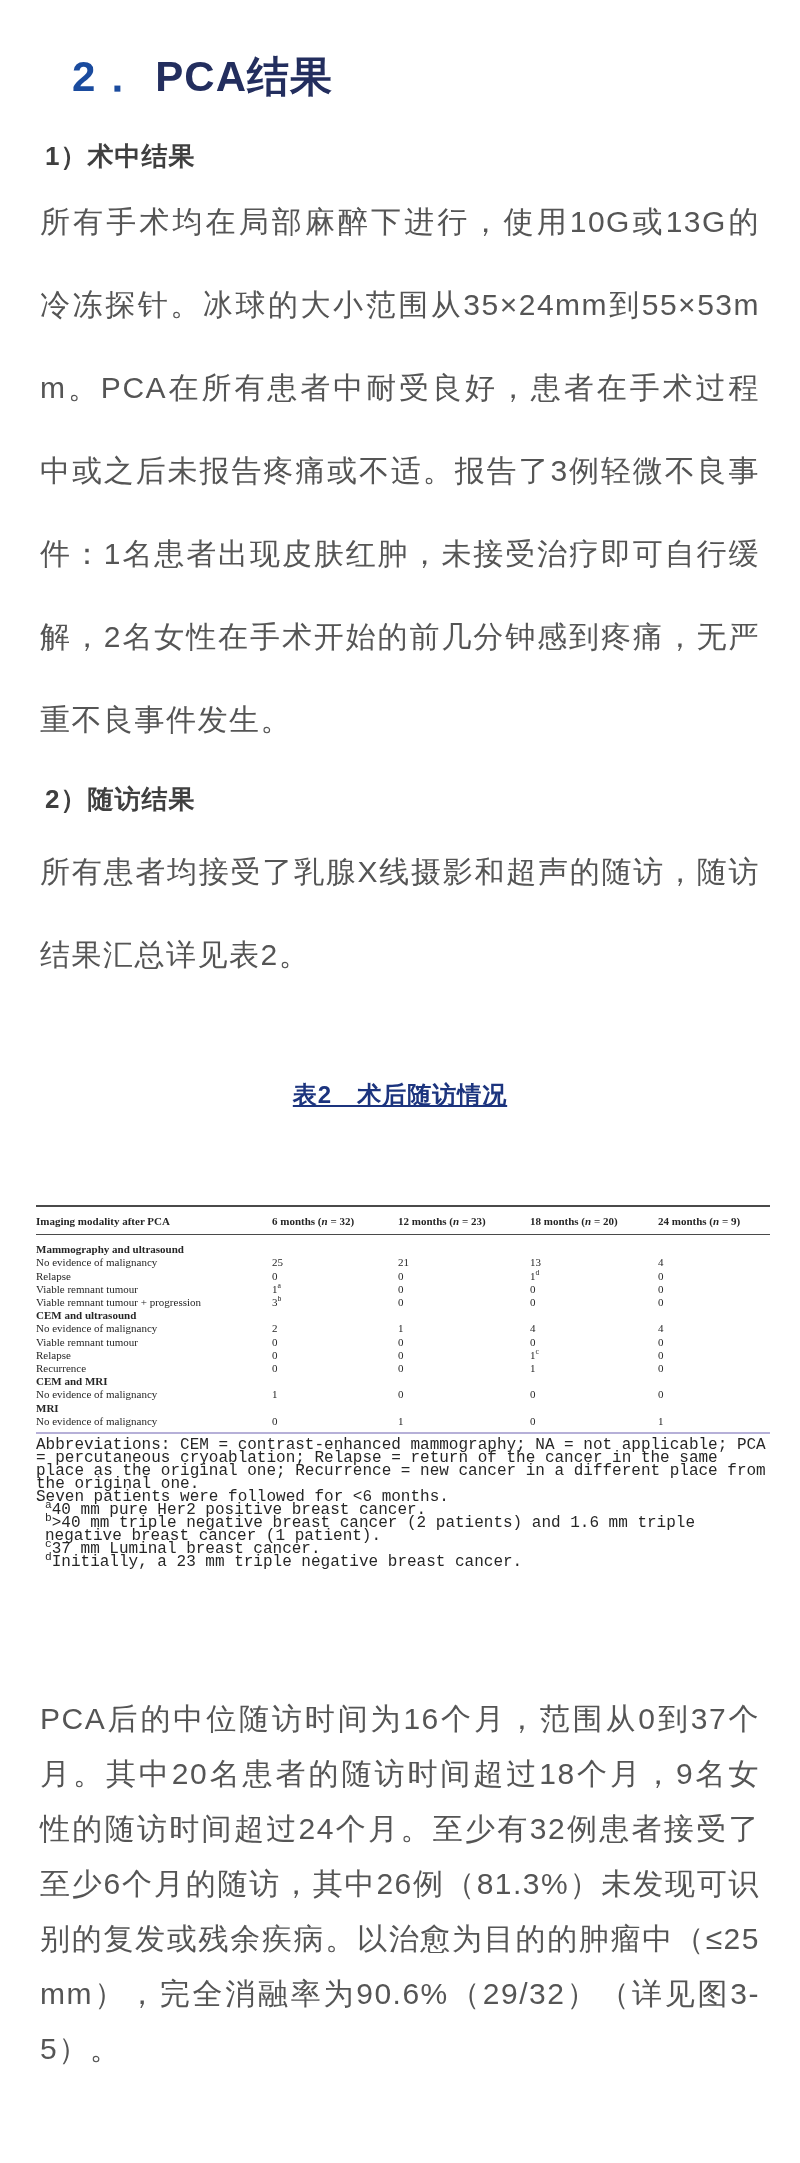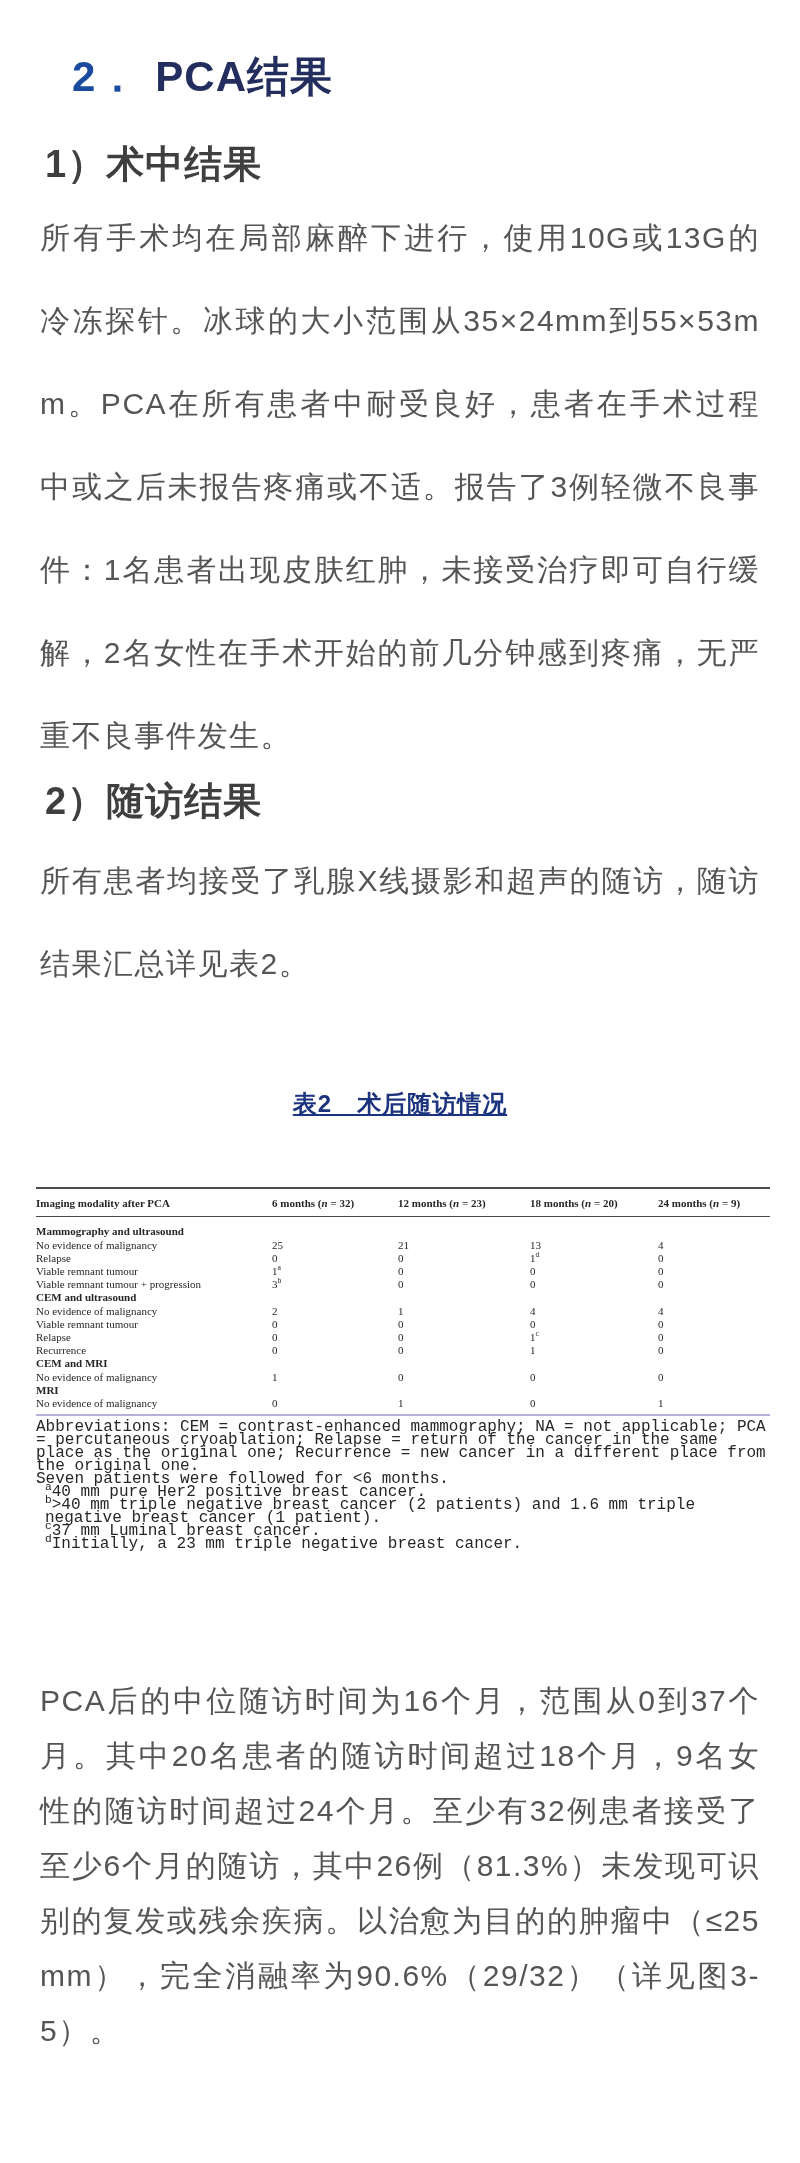--- a/index.html
+++ b/index.html
@@ -13,25 +13,25 @@
   .h1 {
     margin:52px 0 0 32px;
     font-size:42px; font-weight:bold; line-height:1.2;
     letter-spacing:1px;
   }
   .h1-num   { color:var(--accent,#1a4b9e); margin-right:16px; }
   .h1-title { color:var(--navy,#232e5e); }
 
   .h2 {
     margin:38px 0 0 5px;
-    font-size:38px; font-weight:bold; line-height:1.3;
+    font-size:26px; font-weight:bold; line-height:1.3;
     color:var(--subhead,#3f3f3f);
     letter-spacing:1px;
   }
-  .h2.second { margin-top:0; }
+  .h2.second { margin-top:22px; }
 
   .para {
     margin:6px 0 0 0;
     font-size:30px; line-height:83px;
     color:var(--body,#555555);
     letter-spacing:1.5px;
     text-align:justify; text-justify:inter-character;
     word-break:break-all;
   }
   .para.second { margin-top:13px; }
@@ -39,21 +39,21 @@
   .caption {
     margin:83px 0 0 0;
     text-align:center;
     font-size:24px; font-weight:bold; line-height:1.3;
     color:var(--caption,#1c347e);
     letter-spacing:1px;
     text-decoration:underline;
   }
 
   .tablewrap {
-    margin:68px 0 0 -4px;
+    margin:95px 0 0 -4px;
     width:736px;
   }
   .tbl {
     width:734px; border-collapse:collapse; table-layout:fixed;
     font-family:"Liberation Serif","DejaVu Serif",serif;
     font-size:11px; color:#262626;
     border-top:2px solid var(--rule_dark,#4a4a4a);
     border-bottom:2px solid var(--rule_lavender,#b6b0d8);
   }
   .tbl th {

